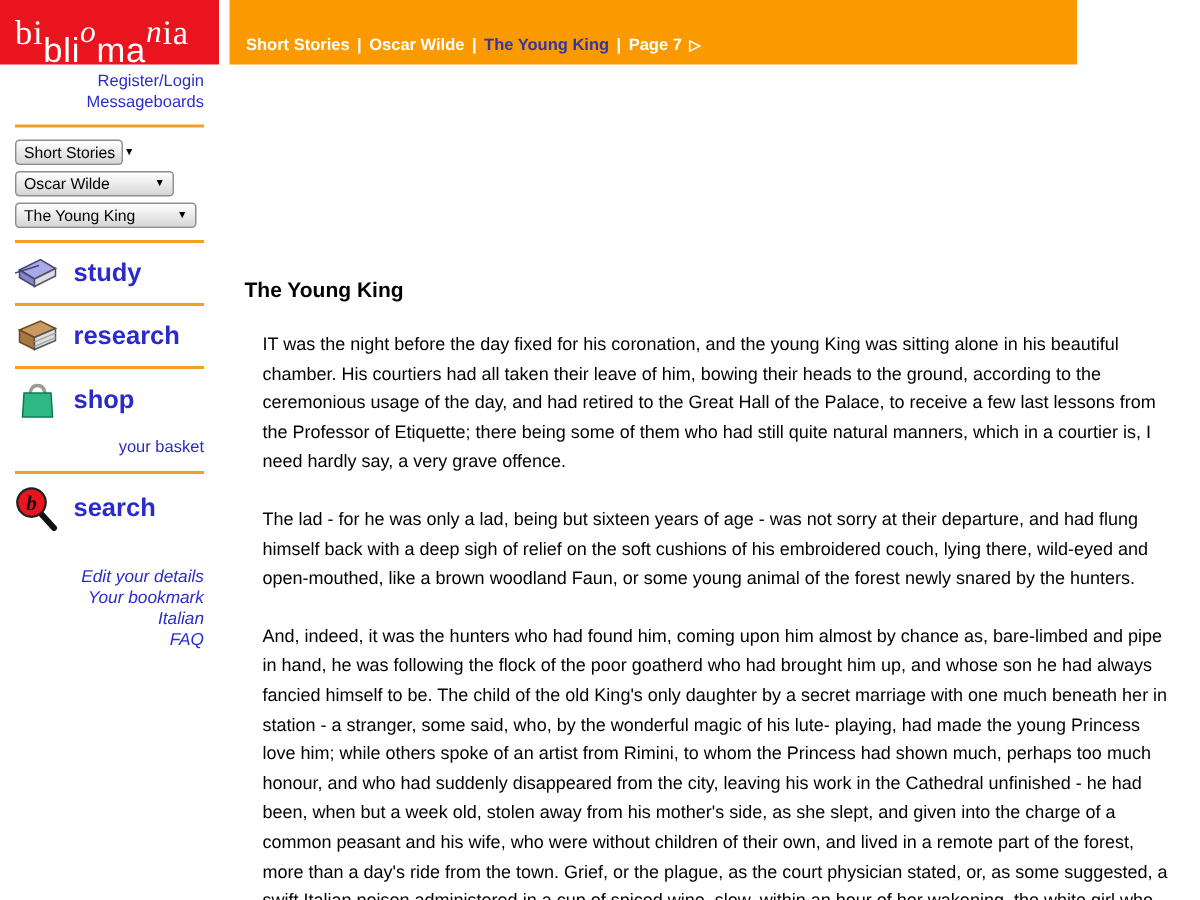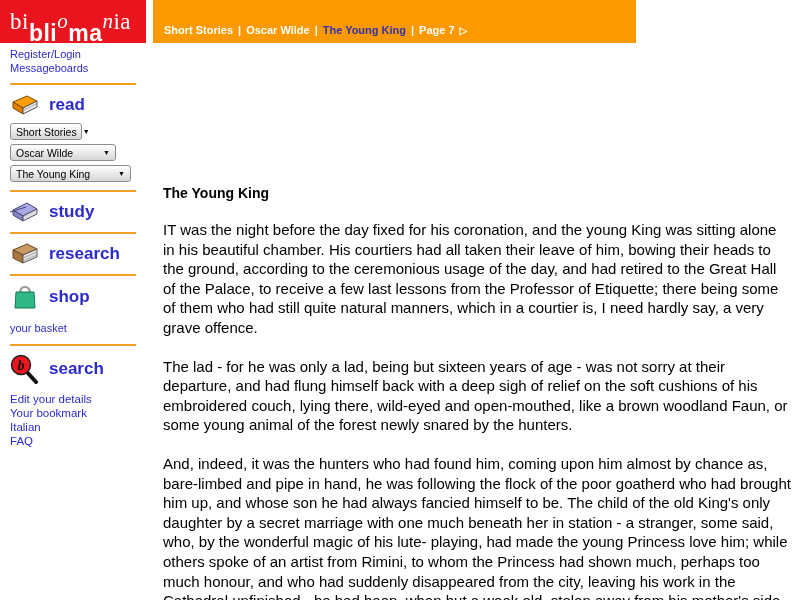--- a/index.html
+++ b/index.html
@@ -7,51 +7,51 @@
   body {
     font-family: "Liberation Sans", sans-serif;
     color: #000;
     width: 800px;
     height: 600px;
     overflow: hidden;
     position: relative;
   }
 
   
-  .topbar { display: flex; height: 43px; width: 636px; }
+  .topbar { display: flex; height: 43px; width: 718px; }
   .logo-box {
     width: 146px; height: 43px;
     background: #E9141D;
     color: #fff;
     display: flex; align-items: center;
     padding-left: 10px;
     margin-right: 7px;
     cursor: pointer;
     font-size: 23px;
     letter-spacing: 0.5px;
     user-select: none;
   }
   .seg-n { font-family: "Liberation Serif", serif; font-weight: normal; }
-  .seg-b { font-family: "Liberation Sans", sans-serif; font-weight: bold; margin-top: 24px; }
+  .seg-b { font-family: "Liberation Sans", sans-serif; font-weight: normal; margin-top: 24px; }
   .seg-i { font-family: "Liberation Serif", serif; font-style: italic; font-size: 21px; }
   .orange-bar {
     flex: 1; height: 43px;
     background: #FB9900;
     display: flex; align-items: flex-end;
     padding: 0 0 7px 11px;
     font-size: 11px; font-weight: bold;
     color: #fff;
   }
   .orange-bar .bc { cursor: pointer; white-space: nowrap; }
   .orange-bar .bc.active { color: #3333AA; }
   .orange-bar .sep { margin: 0 5px; }
   .next-icon { margin-left: 5px; font-size: 10px; cursor: pointer; }
 
   
-  .sidebar { position: absolute; left: 10px; top: 48px; width: 126px; }
+  .sidebar { position: absolute; left: 10px; top: 48px; width: 126px; text-align: right; }
   .side-link {
     display: block;
     color: #2B2BCC;
     font-size: 11px;
     line-height: 13.5px;
     cursor: pointer;
     text-decoration: none;
   }
   .divider { border: none; border-top: 2px solid #F0A125; margin: 8px 0; width: 100%; }
   .section { display: flex; align-items: center; gap: 9px; margin: 6px 0; cursor: pointer; }
@@ -64,31 +64,31 @@
     height: 17px; font-size: 10.5px;
     padding: 0 5px; margin: 4px 0;
     cursor: pointer; color: #000;
     white-space: nowrap;
   }
   .dd-1 { width: 72px; }
   .dd-2 { width: 106px; }
   .dd-3 { width: 121px; }
   .dd .arr { font-size: 7px; margin-left: 6px; }
   .basket { font-size: 11px; margin: 12px 0 2px; }
-  .bottom-links { margin-top: 8px; }
+  .bottom-links { margin-top: 24px; font-style: italic; }
   .bottom-links .side-link { font-size: 11.5px; line-height: 14px; }
 
   
   .main {
     margin-left: 163px;
     width: 629px;
     padding-top: 142px;
   }
   .main h1 { font-size: 14px; font-weight: bold; margin: 0 0 14px; }
-  .main p { font-size: 15px; line-height: 19.6px; margin: 19px 0; }
+  .main p { font-size: 12px; line-height: 19.6px; margin: 19px 12px; }
 </style>
 </head>
 <body>
 
 <div class="topbar">
   <div class="logo-box">
     <span class="seg-n">bi</span>
       <span class="seg-b">bli</span>
       <span class="seg-i">o</span>
       <span class="seg-b">ma</span>
@@ -106,31 +106,20 @@
     <span class="next-icon">▷</span>
   </div>
 </div>
 
 <div class="sidebar">
   <a class="side-link">Register/Login</a>
   <a class="side-link">Messageboards</a>
 
   <hr class="divider">
 
-  <div class="section">
-    <span class="icon-wrap">
-      <svg width="30" height="24" viewBox="0 0 30 24">
-        <polygon points="3,9 17,3 27,8 13,15" fill="#FF9E0D" stroke="#7a4a00" stroke-width="1"></polygon>
-        <polygon points="3,9 13,15 13,21 3,15" fill="#E07F00" stroke="#7a4a00" stroke-width="1"></polygon>
-        <polygon points="13,15 27,8 27,14 13,21" fill="#e8e8e8" stroke="#555" stroke-width="1"></polygon>
-        <line x1="14" y1="17" x2="26" y2="11" stroke="#aaa" stroke-width="1"></line>
-      </svg>
-    </span>
-    <span class="section-label">read</span>
-  </div>
 
   <div class="dd dd-1">
     <span>Short Stories</span>
     <span class="arr">▼</span>
   </div>
   <div class="dd dd-2">
     <span>Oscar Wilde</span>
     <span class="arr">▼</span>
   </div>
   <div class="dd dd-3">

